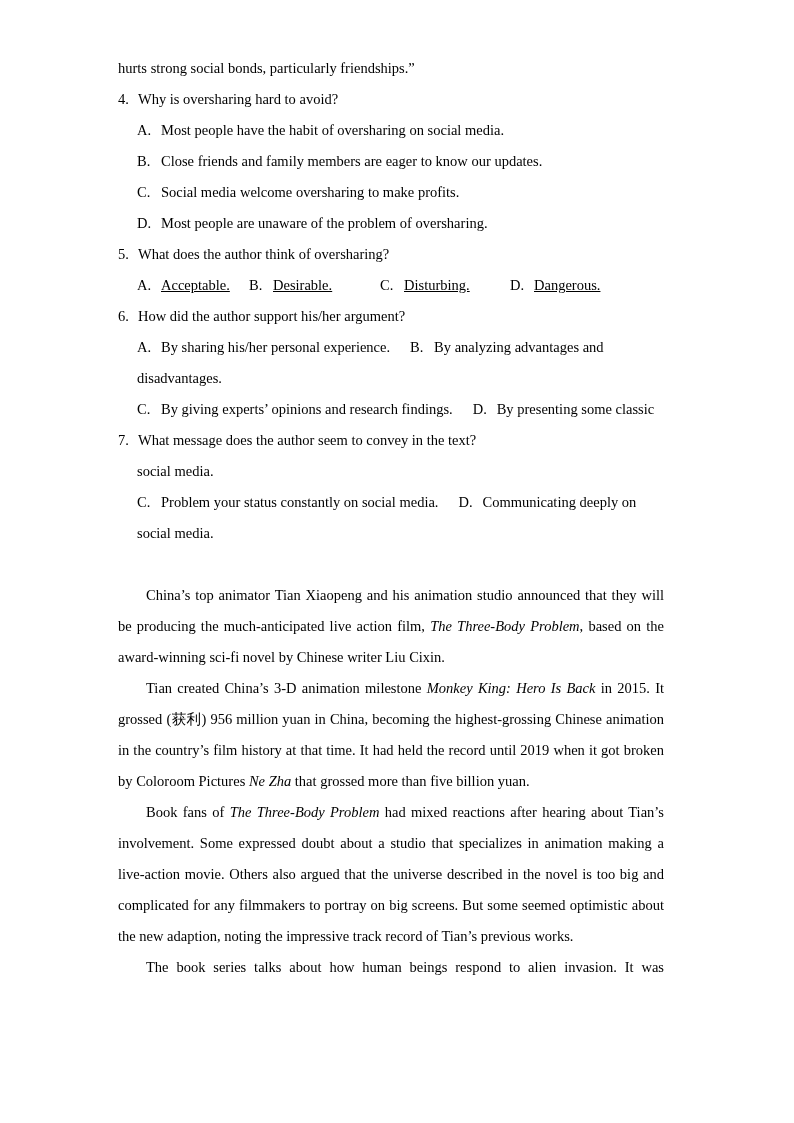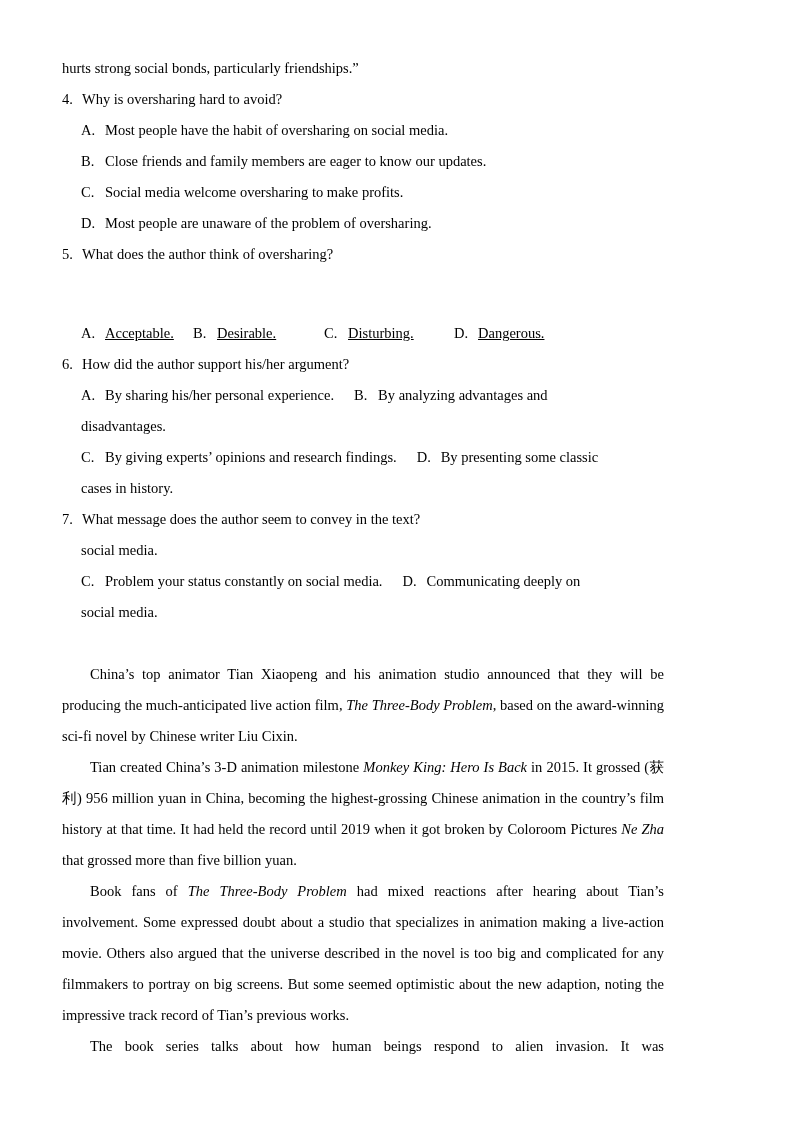--- a/index.html
+++ b/index.html
@@ -10,21 +10,21 @@
   }
   body {
     width: 794px;
     height: 1123px;
     overflow: hidden;
   }
   .sheet {
     box-sizing: border-box;
     width: 794px;
     height: 1123px;
-    padding: 53px 130px 0 62px;
+    padding: 53px 130px 0 118px;
     font-family: "Liberation Serif", "DejaVu Serif", serif;
     font-size: 14.5px;
     color: #000000;
     background: #ffffff;
   }
   .sheet p { margin: 0; }
   .line, .q-line, .opt-line, .fragment {
     line-height: 31px;
   }
   .fragment {
@@ -35,21 +35,21 @@
     display: inline-block;
     min-width: 20px;
   }
   .options {
     margin-left: 19px;
   }
   .opt-line {
     white-space: nowrap;
   }
   .opt-item { display: inline; }
-  .opt-item + .opt-item { margin-left: 20px; margin-top: 48px; }
+  .opt-item + .opt-item { margin-left: 20px; }
   .opt-label {
     display: inline-block;
     min-width: 24px;
   }
   
   .opt-line.columns .opt-item {
     display: inline-block;
     margin-left: 0;
     text-decoration: underline;
   }
@@ -90,21 +90,20 @@
         <div class="options">
           <p class="opt-line columns"><span class="opt-item"><span class="opt-label">A.</span><span class="opt-text">Acceptable.</span></span><span class="opt-item"><span class="opt-label">B.</span><span class="opt-text">Desirable.</span></span><span class="opt-item"><span class="opt-label">C.</span><span class="opt-text">Disturbing.</span></span><span class="opt-item"><span class="opt-label">D.</span><span class="opt-text">Dangerous.</span></span></p>
         </div>
       </div>
       <div class="question">
         <p class="q-line"><span class="q-num">6.</span><span class="q-text">How did the author support his/her argument?</span></p>
         <div class="options">
           <p class="opt-line"><span class="opt-item"><span class="opt-label">A.</span><span class="opt-text">By sharing his/her personal experience.</span></span><span class="opt-item"><span class="opt-label">B.</span><span class="opt-text">By analyzing advantages and</span></span></p>
           <p class="opt-line"><span class="opt-item"><span class="opt-text">disadvantages.</span></span></p>
           <p class="opt-line"><span class="opt-item"><span class="opt-label">C.</span><span class="opt-text">By giving experts’ opinions and research findings.</span></span><span class="opt-item"><span class="opt-label">D.</span><span class="opt-text">By presenting some classic</span></span></p>
-          <p class="opt-line"><span class="opt-item"><span class="opt-text">cases in history.</span></span></p>
         </div>
       </div>
       <div class="question">
         <p class="q-line"><span class="q-num">7.</span><span class="q-text">What message does the author seem to convey in the text?</span></p>
         <div class="options">
           <p class="opt-line"><span class="opt-item"><span class="opt-text">social media.</span></span></p>
           <p class="opt-line"><span class="opt-item"><span class="opt-label">C.</span><span class="opt-text">Problem your status constantly on social media.</span></span><span class="opt-item"><span class="opt-label">D.</span><span class="opt-text">Communicating deeply on</span></span></p>
           <p class="opt-line"><span class="opt-item"><span class="opt-text">social media.</span></span></p>
         </div>
       </div>

